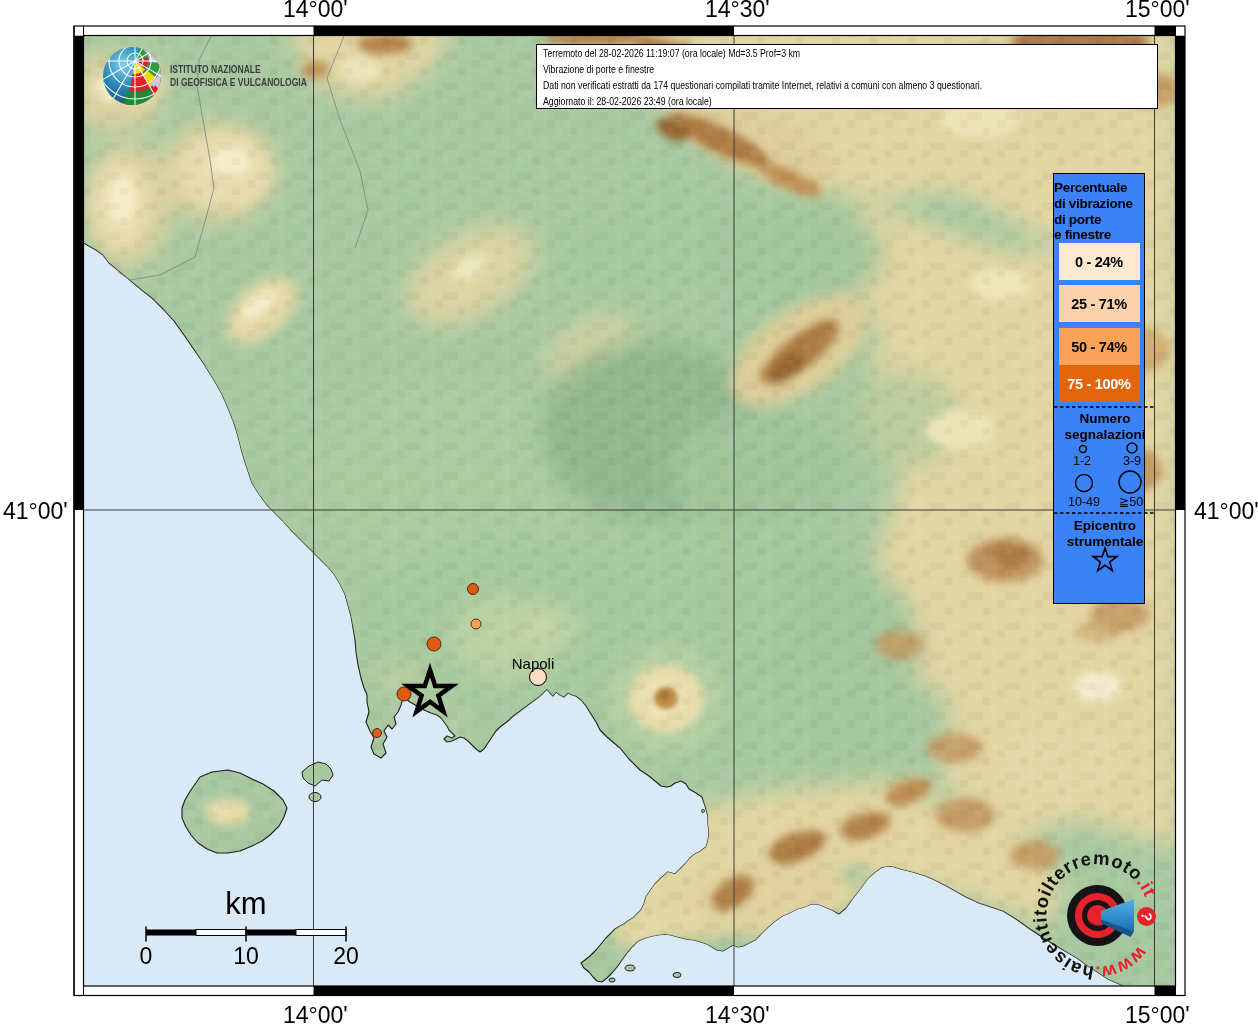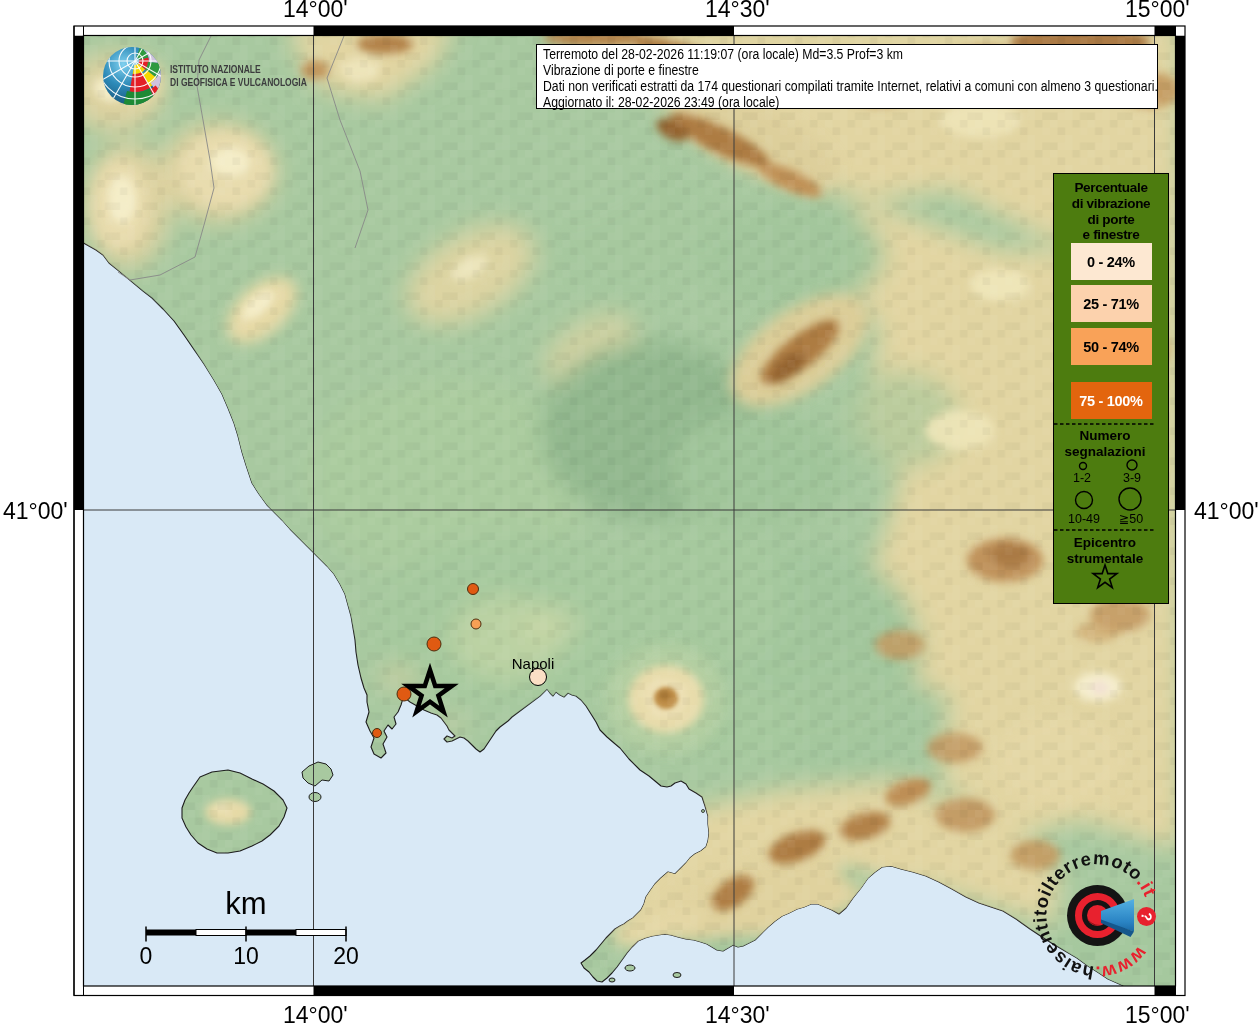--- a/index.html
+++ b/index.html
@@ -1,21 +1,21 @@
 <!DOCTYPE html>
 <html><head>
 <meta charset="utf-8">
 <style>
   html,body{margin:0;padding:0}
   body{width:1258px;height:1024px;background:#fff;font-family:"Liberation Sans",sans-serif;position:relative;overflow:hidden}
   svg{position:absolute;left:0;top:0}
   .deg{position:absolute;font-size:23px;line-height:22px;color:#000;white-space:nowrap}
-  .titlebox{position:absolute;left:536px;top:44px;width:622px;height:65px;background:#fff;border:1px solid #000;box-sizing:border-box;font-size:14px;line-height:16.1px;padding:1px 0 0 6px;white-space:nowrap}
+  .titlebox{position:absolute;left:536px;top:44px;width:622px;height:65px;background:#fff;border:1px solid #000;box-sizing:border-box;font-size:10px;line-height:16.1px;padding:1px 0 0 6px;white-space:nowrap}
   .titlebox div{transform:scaleX(0.875);transform-origin:0 50%}
-  .legend{position:absolute;left:1053px;top:173px;width:116px;height:431px;background:#4d7c0f;border:1px solid #000;box-sizing:border-box;text-align:center;color:#000}
+  .legend{position:absolute;left:1053px;top:173px;width:92px;height:431px;background:#3b82f6;border:1px solid #000;box-sizing:border-box;color:#000}
   .lh{font-weight:bold;font-size:13.5px;line-height:15.8px;letter-spacing:-0.3px}
   .sw{width:81px;height:37px;margin:0 auto;font-weight:bold;font-size:14.5px;display:flex;align-items:center;justify-content:center;letter-spacing:-0.3px}
 </style>
 </head>
 <body>
 
 <div class="deg" style="left:283px;top:-2px">14°00'</div>
 <div class="deg" style="left:705px;top:-2px">14°30'</div>
 <div class="deg" style="left:1125px;top:-2px">15°00'</div>
 <div class="deg" style="left:283px;top:1004px">14°00'</div>
@@ -319,21 +319,21 @@
   <div>Vibrazione di porte e finestre</div>
   <div>Dati non verificati estratti da 174 questionari compilati tramite Internet, relativi a comuni con almeno 3 questionari.</div>
   <div>Aggiornato il: 28-02-2026 23:49 (ora locale)</div>
 </div>
 
 <div class="legend">
   <div class="lh" style="margin-top:6px">Percentuale<br>di vibrazione<br>di porte<br>e finestre</div>
   <div class="sw" style="background:#fde8d2">0 - 24%</div>
   <div class="sw" style="margin-top:5px;background:#fcd2ad">25 - 71%</div>
   <div class="sw" style="margin-top:6px;background:#f9a258">50 - 74%</div>
-  <div class="sw" style="margin-top:17px;background:#e3650e;color:#fff">75 - 100%</div>
+  <div class="sw" style="margin-top:0;background:#e3650e;color:#fff">75 - 100%</div>
   <svg width="102" height="181" style="position:static;display:block;margin-top:4px">
     <line x1="0" y1="1" x2="102" y2="1" stroke="#000" stroke-width="1.5" stroke-dasharray="3.5,2.5"></line>
     <text x="51" y="17" font-size="13.5" font-weight="bold" text-anchor="middle">Numero</text>
     <text x="51" y="33" font-size="13.5" font-weight="bold" text-anchor="middle">segnalazioni</text>
     <circle cx="29" cy="43" r="3.5" fill="none" stroke="#000" stroke-width="1.4"></circle>
     <circle cx="78" cy="42" r="5" fill="none" stroke="#000" stroke-width="1.4"></circle>
     <text x="28" y="59" font-size="12.5" text-anchor="middle">1-2</text>
     <text x="78" y="59" font-size="12.5" text-anchor="middle">3-9</text>
     <circle cx="30" cy="77" r="8.5" fill="none" stroke="#000" stroke-width="1.4"></circle>
     <circle cx="76" cy="76" r="11" fill="none" stroke="#000" stroke-width="1.4"></circle>

